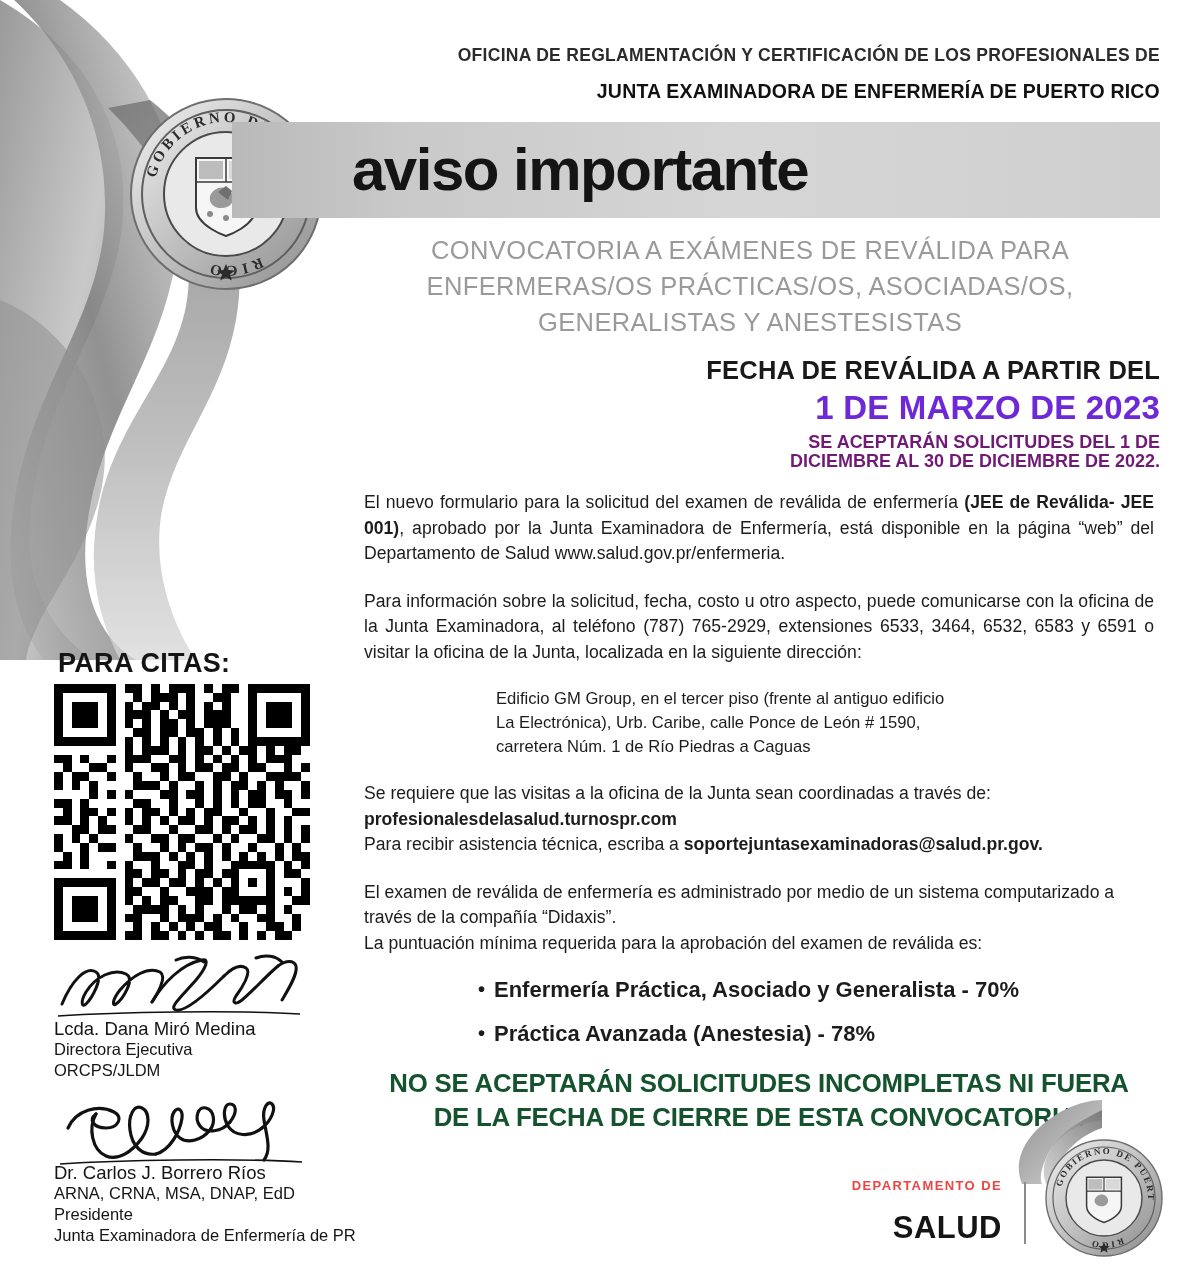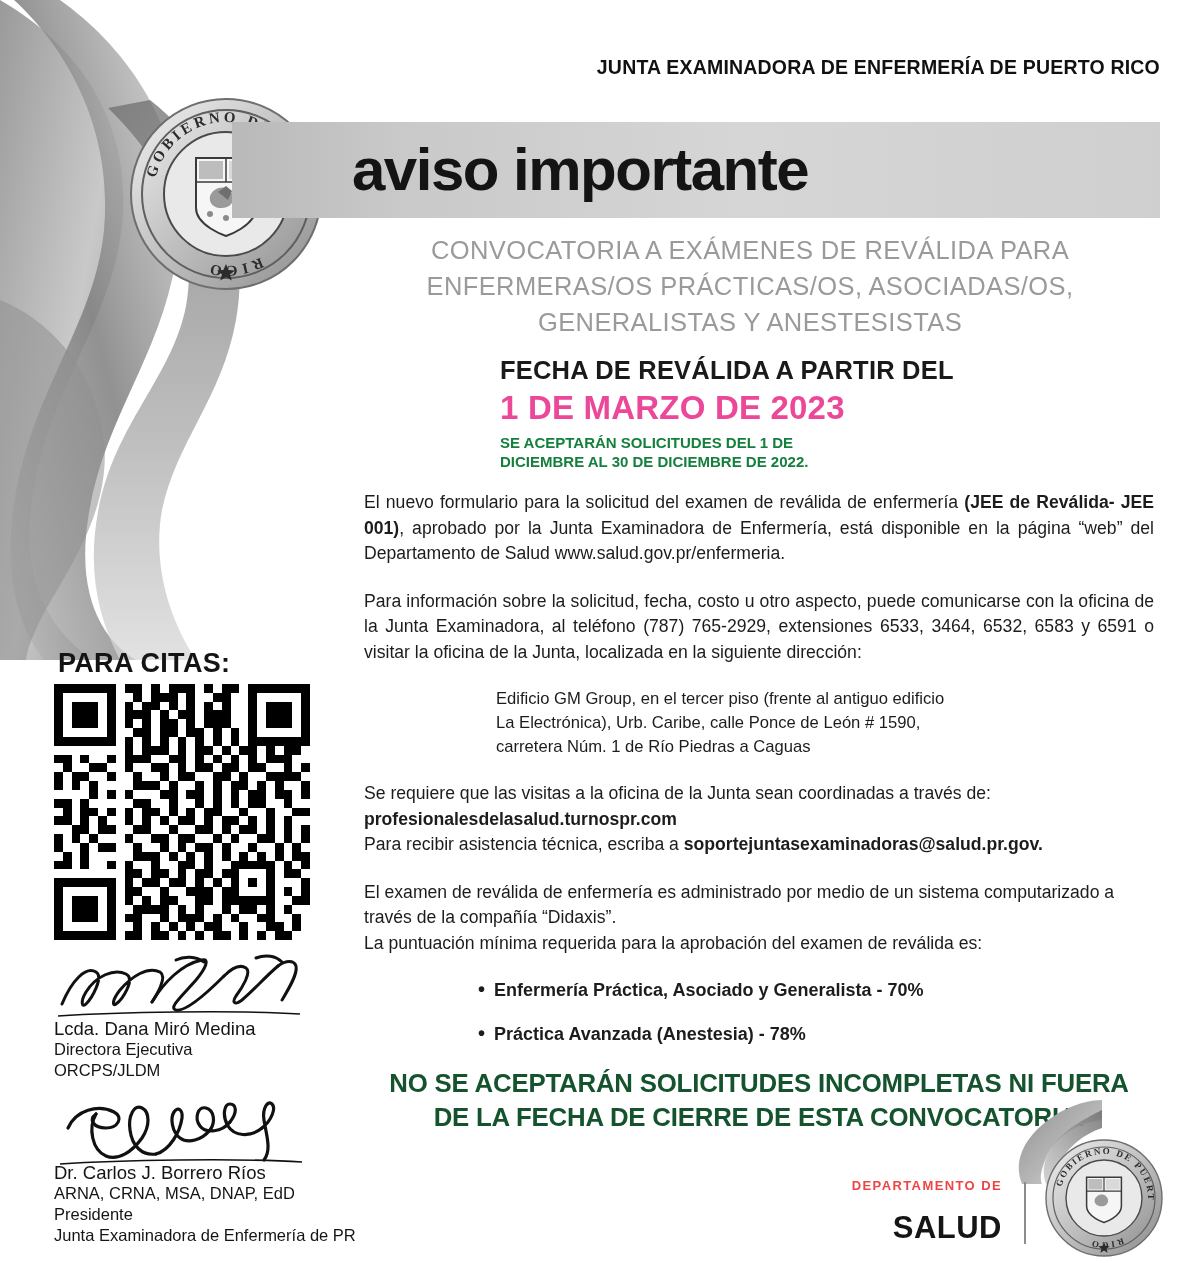--- a/index.html
+++ b/index.html
@@ -97,41 +97,41 @@
     letter-spacing: .4px;
     color: #9a9a9a;
   }
 
   
   .date-block {
     position: absolute;
     left: 500px;
     top: 356px;
     width: 660px;
-    text-align: left;
+    text-align: right;
   }
   .date-line1 {
     font-size: 25.5px;
     font-weight: bold;
     letter-spacing: .2px;
     color: #1a1a1a;
   }
   .date-line2 {
     margin-top: 4px;
     font-size: 33px;
     font-weight: bold;
     letter-spacing: .2px;
-    color: #ec4899;
+    color: #6d28d9;
   }
   .date-note {
     margin-top: 6px;
-    font-size: 15px;
+    font-size: 18px;
     line-height: 19px;
     font-weight: bold;
-    color: #15803d;
+    color: #701a75;
   }
 
   
   .body-col {
     position: absolute;
     left: 364px;
     top: 490px;
     width: 790px;
     font-size: 17.6px;
     line-height: 25.5px;
@@ -152,21 +152,21 @@
     line-height: 24px;
     color: #1c1c1c;
   }
 
   .bullets {
     margin: 4px 0 0 0;
     padding: 0;
     list-style: none;
   }
   .bullets li {
-    font-size: 18px;
+    font-size: 22px;
     font-weight: bold;
     line-height: 24px;
     margin: 0 0 20px 0;
     padding-left: 130px;
     position: relative;
   }
   .bullets li::before {
     content: "\2022";
     position: absolute;
     left: 114px;
@@ -345,20 +345,21 @@
         <path d="M-16,4 c4,-9 14,-11 20,-5 c5,5 4,13 -3,16 c-7,3 -19,0 -17,-11 z" fill="#9a9a9a"></path>
         <path d="M-8,0 l8,-6 l6,5 l-4,9 z" fill="#6f6f6f"></path>
         <circle cx="-16" cy="22" r="3" fill="#8a8a8a"></circle>
         <circle cx="0" cy="26" r="3" fill="#8a8a8a"></circle>
         <circle cx="16" cy="22" r="3" fill="#8a8a8a"></circle>
       </g>
     </svg>
   </div>
 
   <div class="header-block">
+    <div class="org-line">OFICINA DE REGLAMENTACIÓN Y CERTIFICACIÓN DE LOS PROFESIONALES DE</div>
     <div class="board-line">JUNTA EXAMINADORA DE ENFERMERÍA DE PUERTO RICO</div>
   </div>
 
   <div class="banner"></div>
   <div class="banner-title">aviso importante</div>
 
   <div class="subtitle">
     <div>CONVOCATORIA A EXÁMENES DE REVÁLIDA PARA</div>
     <div>ENFERMERAS/OS PRÁCTICAS/OS, ASOCIADAS/OS,</div>
     <div>GENERALISTAS Y ANESTESISTAS</div>

